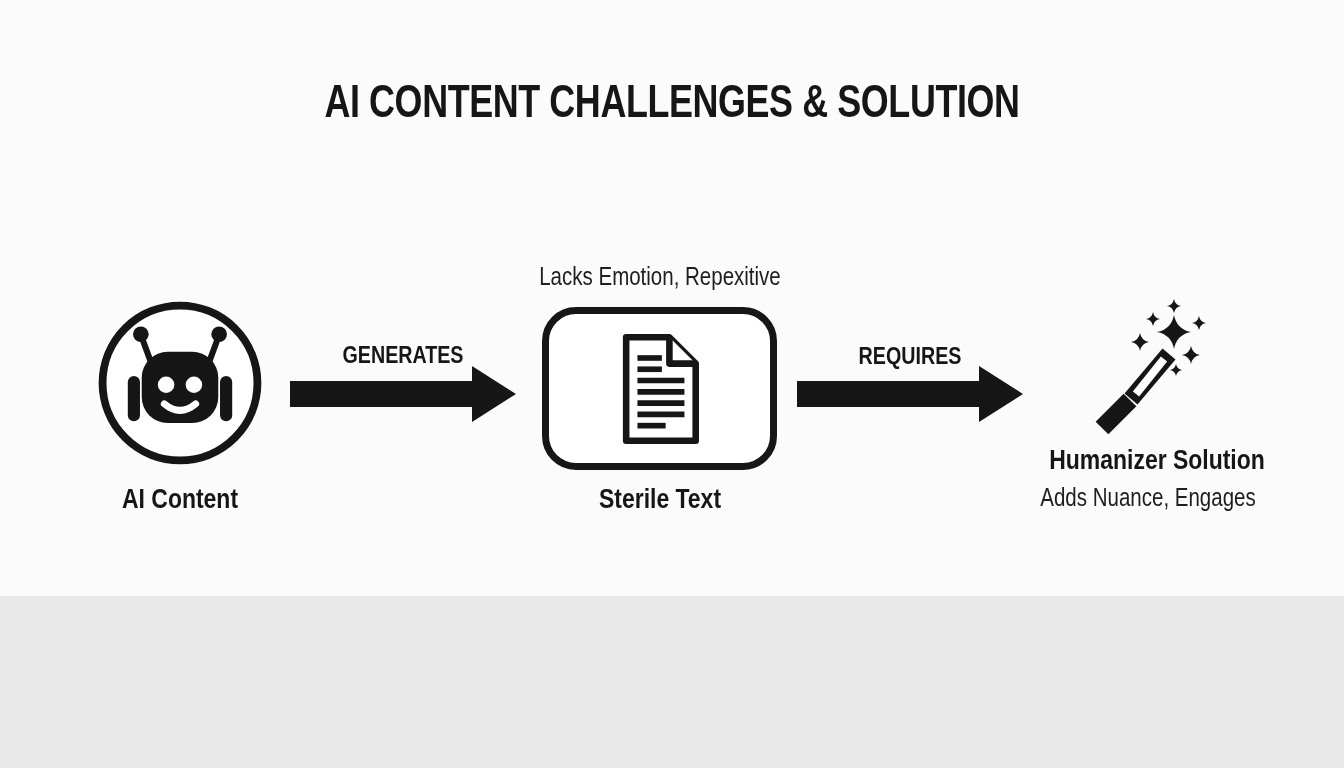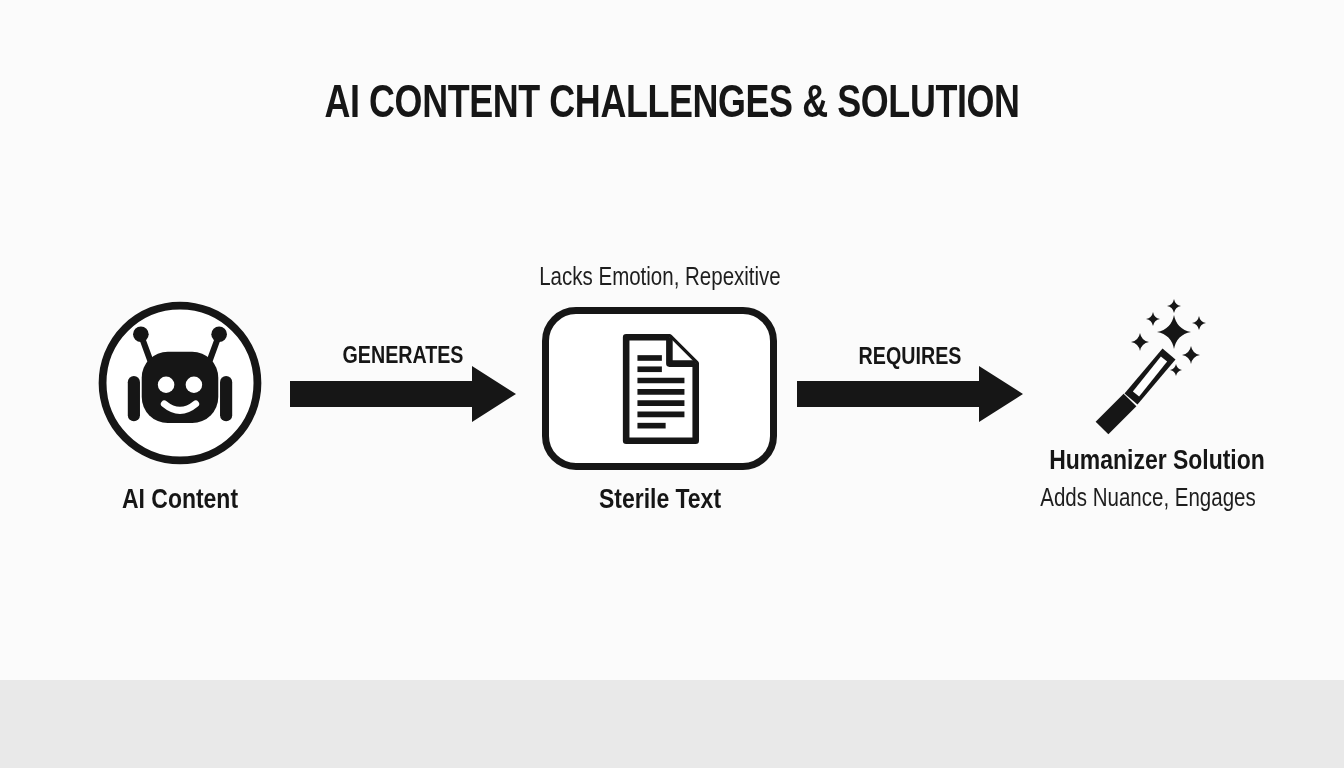--- a/index.html
+++ b/index.html
@@ -2,21 +2,21 @@
 <html><head>
 <meta charset="utf-8">
 <style>
   html,body{margin:0;padding:0;}
   body{
     font-family:"Liberation Sans","DejaVu Sans",sans-serif;
     background:#e9e9e9;
   }
   .canvas{
     position:relative;
-    width:1344px;height:680px;
+    width:1344px;height:596px;
     background:#fbfbfb;
     overflow:hidden;
     color:#181818;
   }
   .abs{position:absolute;}
   .title{
     left:0;top:74px;width:1344px;
     text-align:center;
     font-size:46px;font-weight:700;
     letter-spacing:-0.5px;

